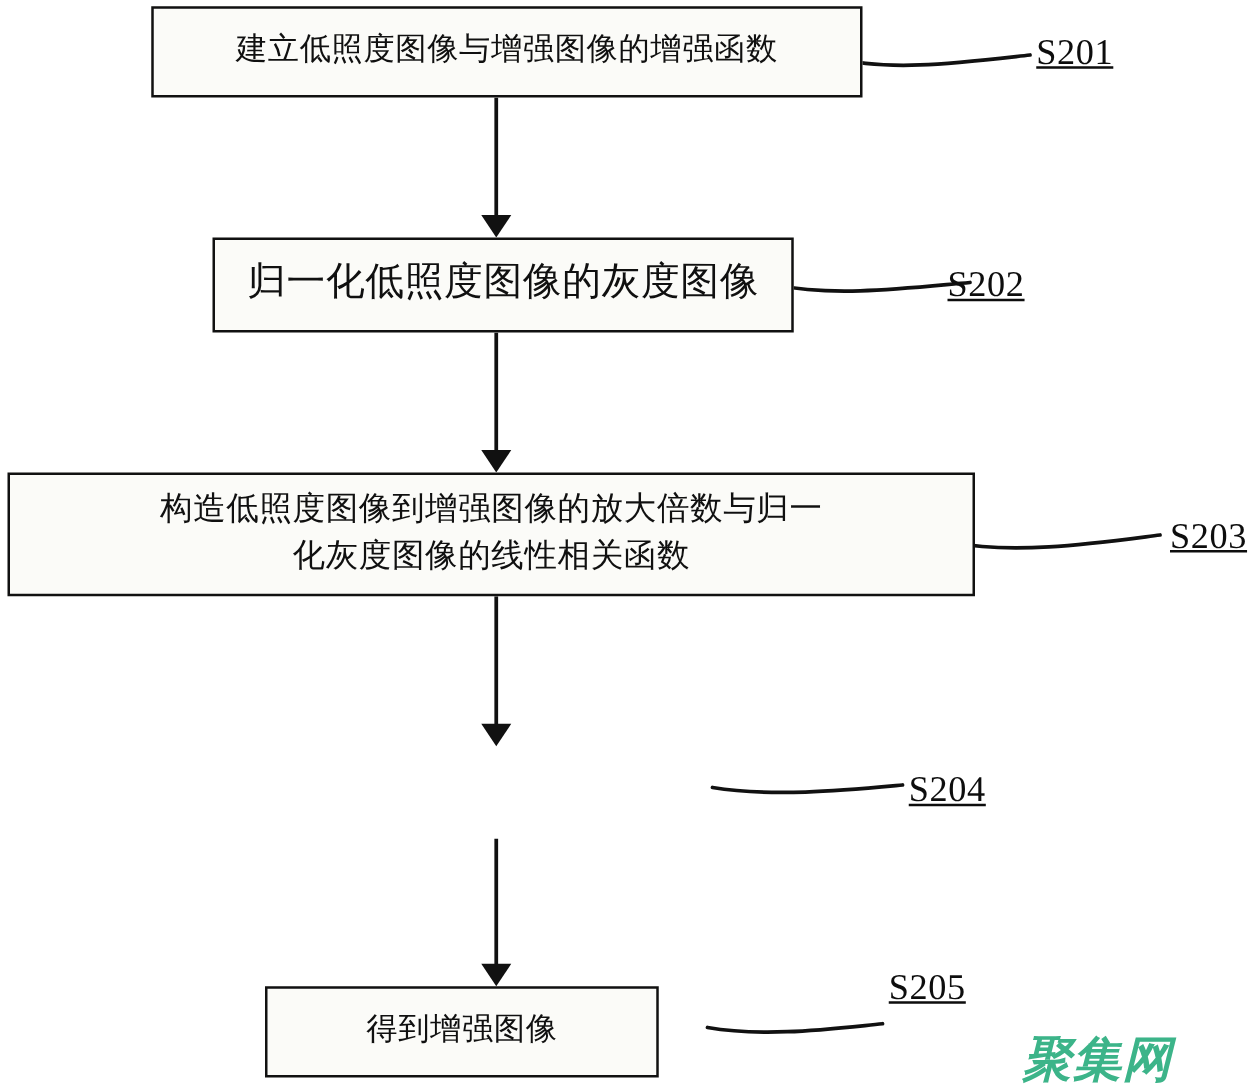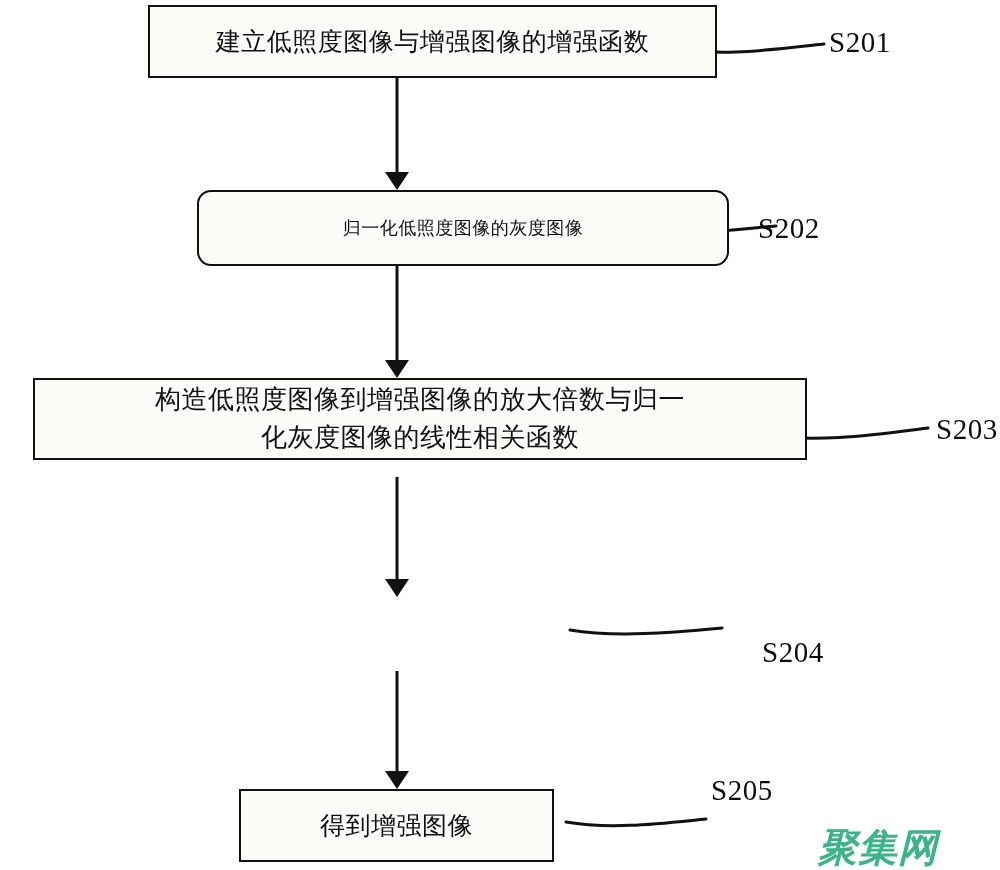--- a/index.html
+++ b/index.html
@@ -20,46 +20,46 @@
   .box {
     position: absolute;
     box-sizing: border-box;
     border: 2px solid #111111;
     background: #fbfbf8;
     display: flex;
     align-items: center;
     justify-content: center;
     text-align: center;
     color: #101010;
-    font-family: Liberation Sans, sans-serif;
+    font-family: Liberation Mono, monospace;
     letter-spacing: 0.5px;
     line-height: 1.45;
     white-space: pre-line;
-    margin-left: 27px;
   }
 
   #box-1 { left: 121px; top: 5px;   width: 569px; height: 73px;  font-size: 25px; }
-  #box-2 { left: 170px; top: 190px; width: 532px; height: 76px;  font-size: 18px; border-radius: 14px; }
-  #box-3 { left: 6px;   top: 378px; width: 774px; height: 82px;  font-size: 26px; }
+  #box-2 { left: 170px; top: 190px; width: 465px; height: 76px;  font-size: 31px; }
+  #box-3 { left: 6px;   top: 378px; width: 774px; height: 99px;  font-size: 26px; }
   #box-4 { left: 216px; top: 597px; width: 370px; height: 74px;  font-size: 25px; }
   #box-5 { left: 212px; top: 789px; width: 315px; height: 73px;  font-size: 25px; }
 
   
   .step-label {
     position: absolute;
     font-family: "Liberation Serif", "DejaVu Serif", serif;
     font-size: 29px;
     color: #0d0d0d;
     letter-spacing: 0.5px;
     white-space: nowrap;
+    text-decoration: underline;
   }
   #label-s201 { left: 829px; top: 26px; }
   #label-s202 { left: 758px; top: 212px; }
   #label-s203 { left: 936px; top: 413px; }
-  #label-s204 { left: 762px; top: 616px; margin-top: 20px; }
+  #label-s204 { left: 727px; top: 616px; }
   #label-s205 { left: 711px; top: 774px; }
 
   
   #vector-layer {
     position: absolute;
     left: 0;
     top: 0;
     width: 1000px;
     height: 870px;
     pointer-events: none;

